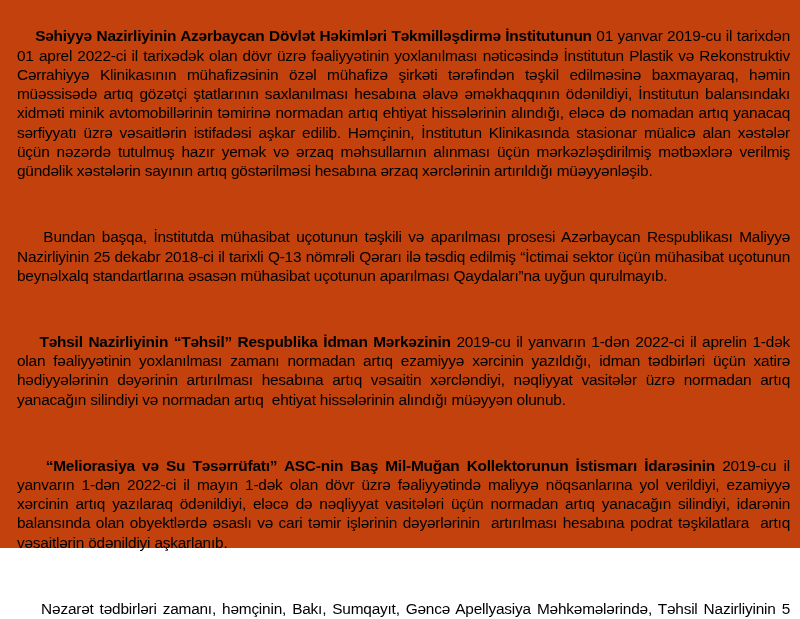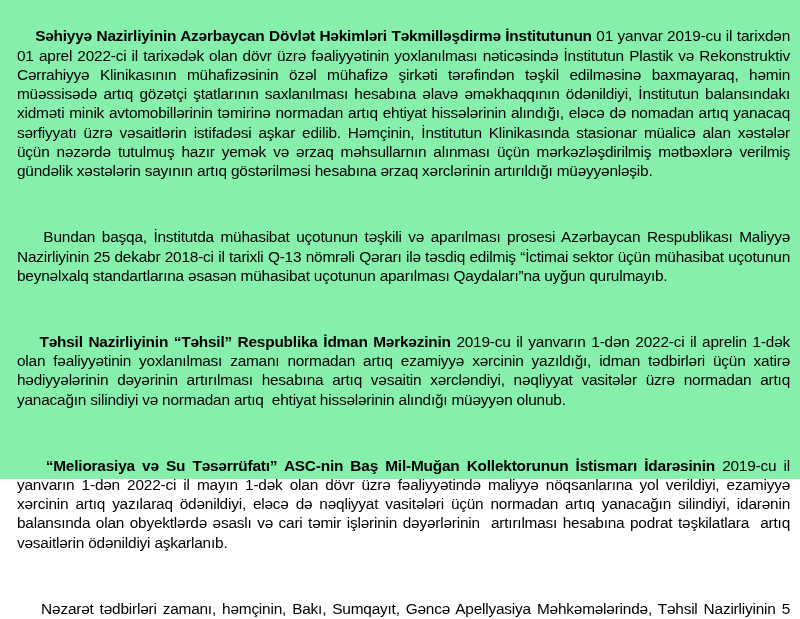--- a/index.html
+++ b/index.html
@@ -8,28 +8,28 @@
     background: #ffffff;
   }
   body {
     width: 800px;
     height: 619px;
     overflow: hidden;
   }
   .doc-page {
     box-sizing: border-box;
     width: 800px;
-    height: 479px;
+    height: 548px;
     padding: 7px 10px 0 17px;
     font-family: "Liberation Sans", "DejaVu Sans", sans-serif;
     font-size: 15.4px;
     line-height: 19.3px;
     letter-spacing: -0.2px;
     color: #000000;
-    background: #86efac;
+    background: #c2410c;
     text-align: justify;
   }
   .doc-page p {
     margin: 0 0 8px 0;
     white-space: pre-wrap;       
   }
   .doc-page p span { white-space: pre-wrap; }
   .lead-bold {
     font-weight: bold;
   }

